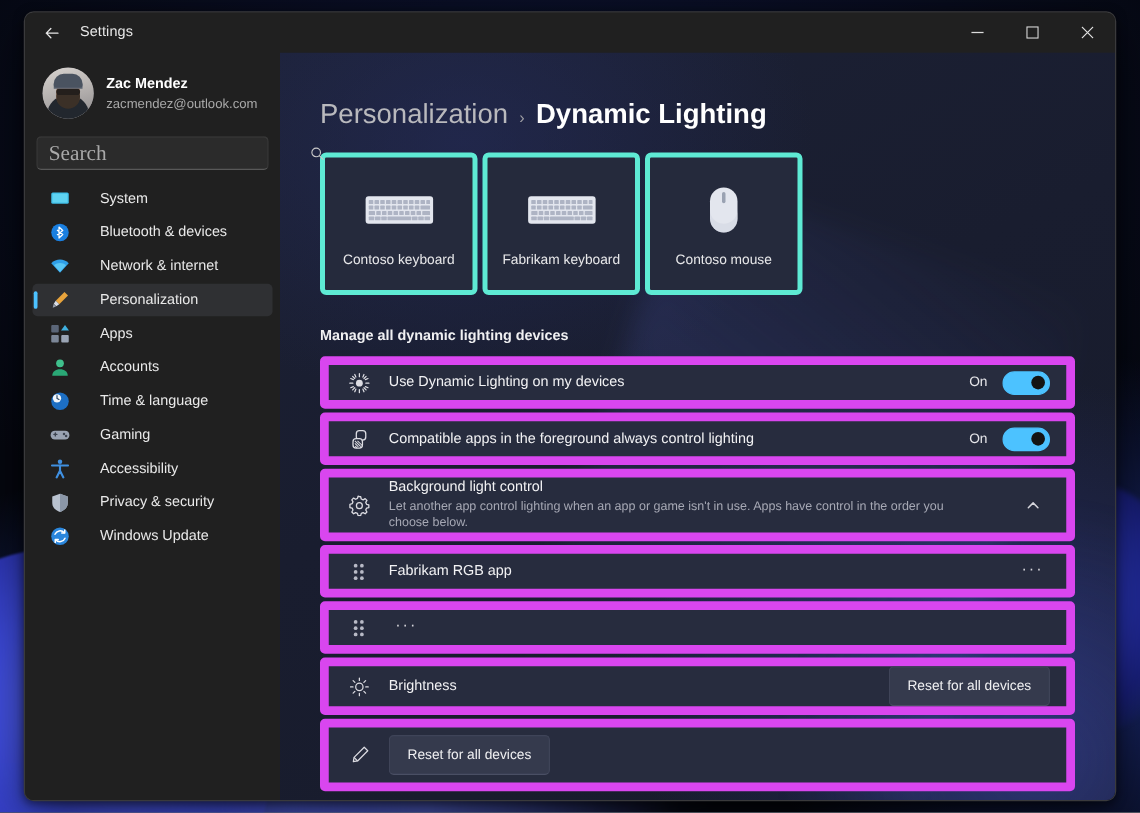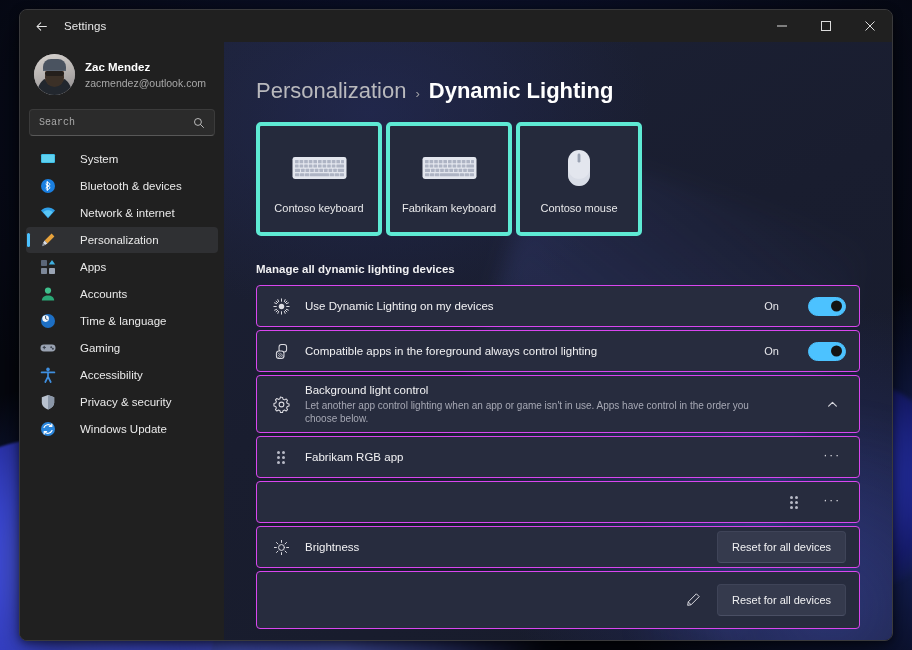--- a/index.html
+++ b/index.html
@@ -159,22 +159,22 @@
     border: 1px solid #3b3b3b;
     border-bottom-color: #585858;
     border-radius: 4px;
     display: flex; align-items: center;
     padding: 0 9px;
   }
   .searchbox input {
     flex: 1 1 auto;
     background: transparent; border: none; outline: none;
     color: #e6e6e6;
-    font-family: Liberation Mono, monospace;
-    font-size: 10px;
+    font-family: Liberation Serif, serif;
+    font-size: 17px;
   }
   .searchbox input::placeholder { color: #a9a9a9; }
   .search-ico { color: #c9c9c9; display:flex; }
   .search-ico svg { width: 12px; height: 12px; }
 
   .navlist { display: flex; flex-direction: column; gap: 1px; padding: 0 1px; }
   .navitem {
     height: 26px;
     display: flex; align-items: center;
     gap: 24px;
@@ -262,37 +262,36 @@
     font-size: 11.5px;
     color: #f0f0f2;
     font-weight: 600;
     margin: 27px 0 10px 0;
   }
 
   
   .rows { display: flex; flex-direction: column; gap: 3px; }
   .row {
     background: #272c3e;
-    border: 1px solid #d946ef;
+    border: 7px solid #d946ef;
     border-radius: 4px;
     min-height: 42px;
     display: flex;
     align-items: center;
     padding: 0 13px 0 14px;
     gap: 14px;
-    justify-content: flex-end;
   }
   .row.tall { min-height: 58px; }
   .row.indent { padding-left: 14px; }
   .row-ico { width: 20px; flex: 0 0 20px; display:flex; align-items:center; justify-content:center; color:#dcdce2; }
   .row-ico svg { width: 17px; height: 17px; }
   .row-text { flex: 1 1 auto; min-width: 0; display: flex; flex-direction: column; justify-content: center; gap: 1px; }
   .row-title { font-size: 11.5px; color: #f2f2f4; line-height: 15px; }
   .row-sub { font-size: 10px; color: #a6a8b4; line-height: 13px; max-width: 470px; }
-  .row-right { display: flex; align-items: center; gap: 29px; flex: 0 0 auto; }
+  .row-right { display: flex; align-items: center; gap: 12px; flex: 0 0 auto; }
   .on-label { font-size: 11px; color: #e6e6ea; }
 
   .toggle {
     width: 38px; height: 19px;
     border-radius: 10px;
     background: #4cc2ff;
     border: 1px solid #4cc2ff;
     position: relative;
     flex: 0 0 38px;
   }

